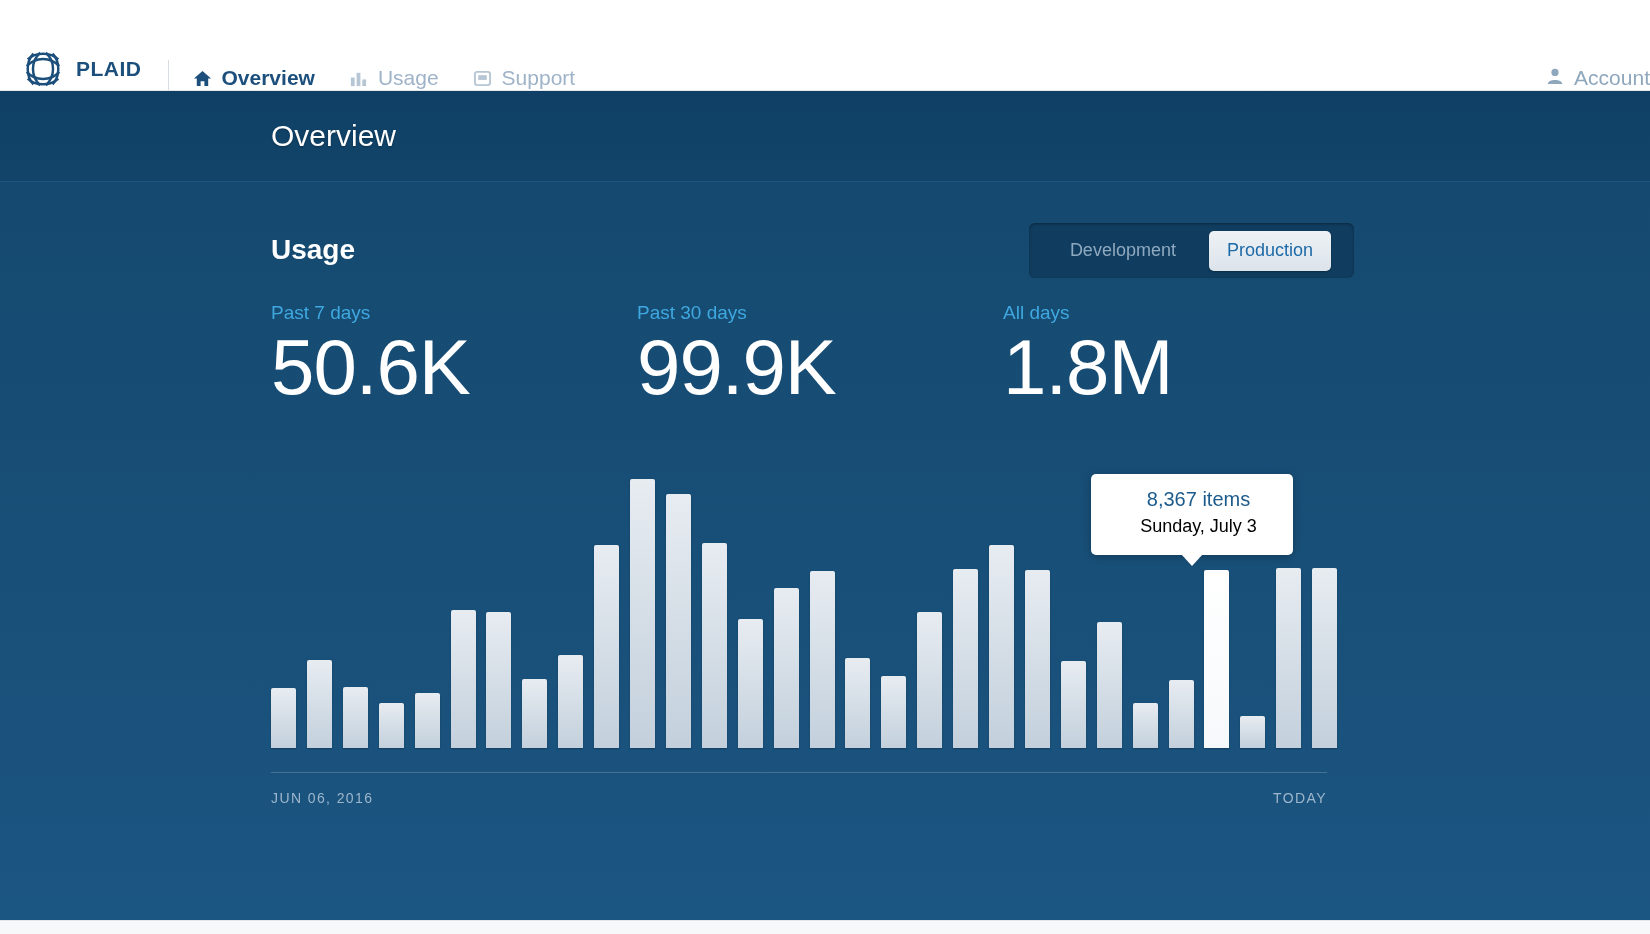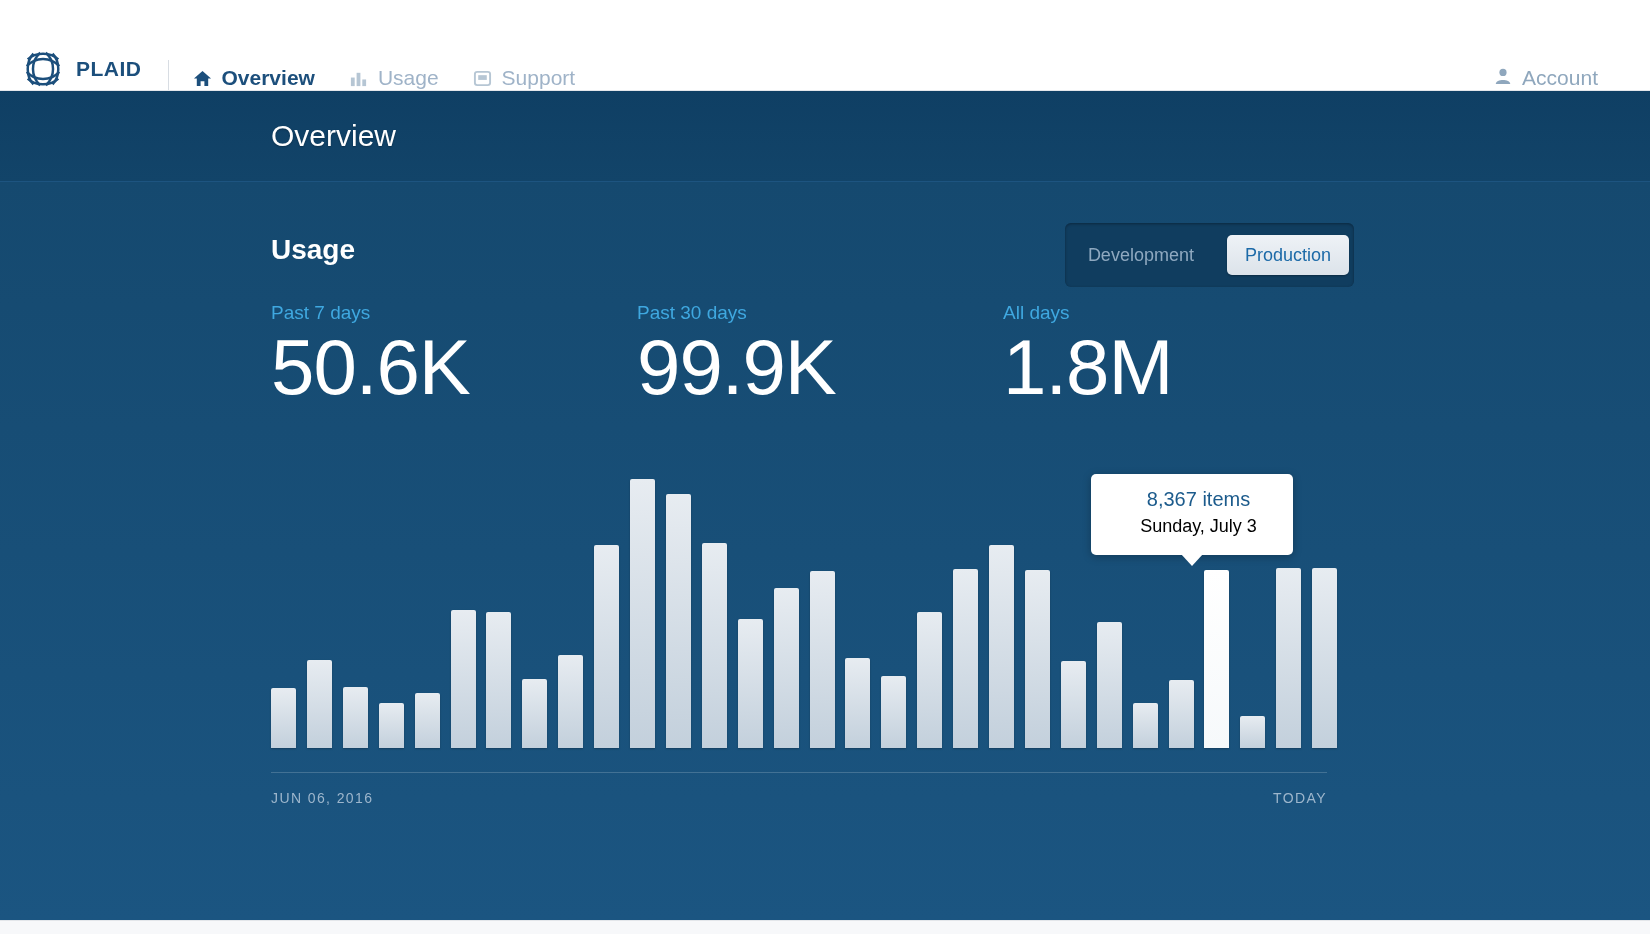--- a/index.html
+++ b/index.html
@@ -62,21 +62,20 @@
     font-size: 21px;
     color: #9fb3c8;
     cursor: pointer;
     text-decoration: none;
   }
   .nav-item.active { color: #1c4f7c; font-weight: bold; }
   .nav-item .nav-ico { display: flex; align-items: center; }
 
   .account {
     margin-left: auto;
-    margin-right: 52px;
     display: flex;
     align-items: center;
     gap: 10px;
     font-size: 21px;
     color: #8fa7bd;
     cursor: pointer;
   }
 
   
   .page-band {
@@ -122,26 +121,26 @@
     font-size: 28px;
     color: #ffffff;
     font-weight: bold;
   }
 
   
   .env-toggle {
     position: absolute;
     right: 25px;
     top: 41px;
-    height: 64px;
+    height: 55px;
     background: #103d5f;
     border-radius: 6px;
     display: flex;
     align-items: center;
-    padding: 5px;
+    padding: 23px;
     box-shadow: inset 0 1px 3px rgba(0,0,0,0.35);
   }
   .env-btn {
     height: 40px;
     padding: 0 18px;
     border: none;
     background: transparent;
     font-family: "Liberation Sans", sans-serif;
     font-size: 18px;
     color: #8fa9c0;

